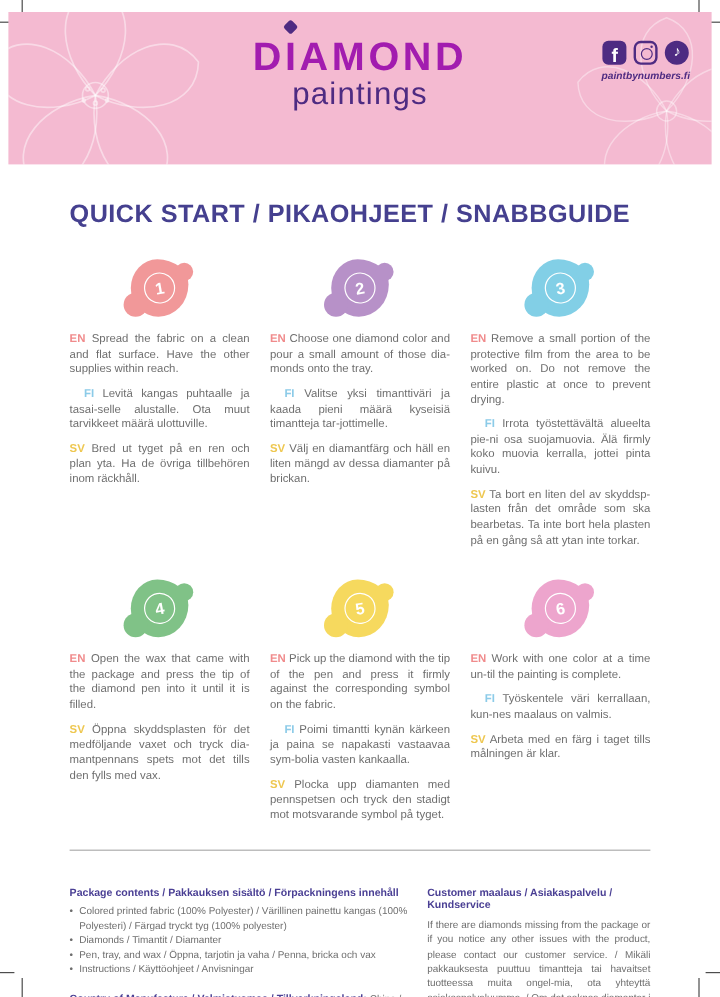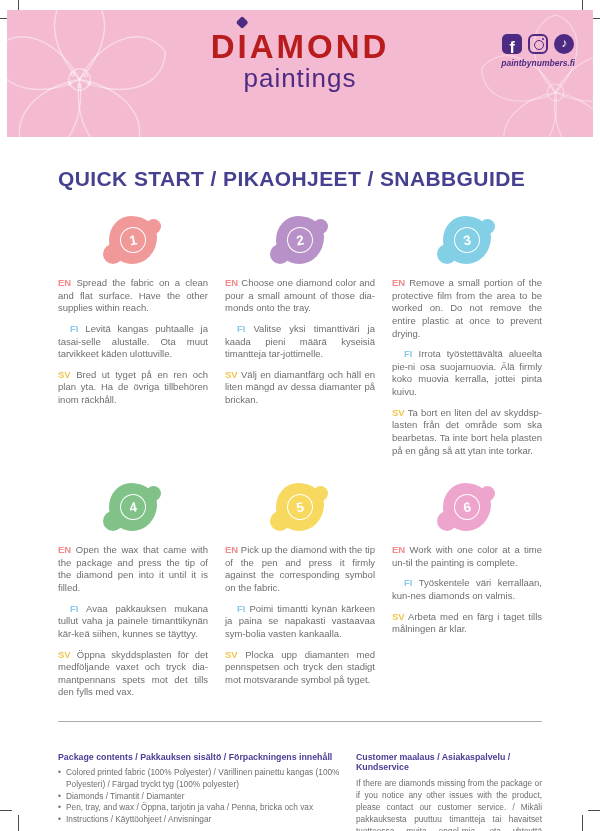--- a/index.html
+++ b/index.html
@@ -18,21 +18,21 @@
   .crop.bl-v { left:18px; bottom:0; width:1px; height:16px; }
   .crop.bl-h { left:0; bottom:20px; width:12px; height:1px; }
 
   
   .banner { position:absolute; left:7px; top:10px; width:586px; height:127px; overflow:hidden; }
   .flower { position:absolute; pointer-events:none; }
   .flower.left  { left:-35px; top:-38px; width:215px; height:215px; }
   .flower.right { right:-55px; top:-10px; width:185px; height:185px; }
 
   .logo { position:absolute; left:50%; transform:translateX(-50%); top:20px; text-align:center; white-space:nowrap; }
-  .logo-top { font-size:33px; font-weight:800; color:#b91c1c; letter-spacing:3px; line-height:1; }
+  .logo-top { font-size:33px; font-weight:800; color:#a21caf; letter-spacing:3px; line-height:1; }
   .logo-i { position:relative; display:inline-block; }
   .logo-i::before { content:""; position:absolute; left:50%; top:-12px; width:9px; height:9px; margin-left:-6px; transform:rotate(45deg); border-radius:2px; background:#4e2b82; }
   .logo-sub { font-size:26px; font-weight:500; color:#4e2b82; letter-spacing:1px; margin-top:1px; line-height:1.1; }
 
   .social { position:absolute; right:18px; top:24px; text-align:center; }
   .social-row { display:flex; gap:6px; justify-content:center; }
   .sicon { width:20px; height:20px; position:relative; }
   .icon-fb { background:#4e2b82; border-radius:5px; overflow:hidden; }
   .icon-fb::before { content:"f"; position:absolute; left:0; right:0; bottom:-3px; color:#fff; font-weight:700; font-size:16px; text-align:center; }
   .icon-ig { border:2px solid #4e2b82; border-radius:6px; }
@@ -136,21 +136,21 @@
 
     <section class="steps">
 
       <div class="step">
         <div class="blob-wrap">
             <div class="blob" style="background-color: rgb(241, 152, 153);">
               <div class="ring">1</div>
             </div>
           </div>
         <p><span class="lang en">EN</span> <span>Spread the fabric on a clean and flat surface. Have the other supplies within reach.</span></p>
-        <p><span class="lang fi">FI</span> <span>Levitä kangas puhtaalle ja tasai-selle alustalle. Ota muut tarvikkeet käden ulottuville.</span></p>
+        <p><span class="lang fi">FI</span> <span>Levitä kangas puhtaalle ja tasai-selle alustalle. Ota muut tarvikkeet määrä ulottuville.</span></p>
         <p><span class="lang sv">SV</span> <span>Bred ut tyget på en ren och plan yta. Ha de övriga tillbehören inom räckhåll.</span></p>
       </div>
 
       <div class="step">
         <div class="blob-wrap">
             <div class="blob" style="background-color: rgb(183, 145, 200);">
               <div class="ring">2</div>
             </div>
           </div>
         <p><span class="lang en">EN</span> <span>Choose one diamond color and pour a small amount of those dia-monds onto the tray.</span></p>
@@ -169,21 +169,20 @@
         <p><span class="lang sv">SV</span> <span>Ta bort en liten del av skyddsp-lasten från det område som ska bearbetas. Ta inte bort hela plasten på en gång så att ytan inte torkar.</span></p>
       </div>
 
       <div class="step">
         <div class="blob-wrap">
             <div class="blob" style="background-color: rgb(128, 194, 135);">
               <div class="ring">4</div>
             </div>
           </div>
         <p><span class="lang en">EN</span> <span>Open the wax that came with the package and press the tip of the diamond pen into it until it is filled.</span></p>
-        <p><span class="lang fi">FI</span> <span>Avaa pakkauksen mukana tullut vaha ja painele timanttikynän kär-keä siihen, kunnes se täyttyy.</span></p>
         <p><span class="lang sv">SV</span> <span>Öppna skyddsplasten för det medföljande vaxet och tryck dia-mantpennans spets mot det tills den fylls med vax.</span></p>
       </div>
 
       <div class="step">
         <div class="blob-wrap">
             <div class="blob" style="background-color: rgb(246, 217, 94);">
               <div class="ring">5</div>
             </div>
           </div>
         <p><span class="lang en">EN</span> <span>Pick up the diamond with the tip of the pen and press it firmly against the corresponding symbol on the fabric.</span></p>
@@ -191,21 +190,21 @@
         <p><span class="lang sv">SV</span> <span>Plocka upp diamanten med pennspetsen och tryck den stadigt mot motsvarande symbol på tyget.</span></p>
       </div>
 
       <div class="step">
         <div class="blob-wrap">
             <div class="blob" style="background-color: rgb(237, 165, 205);">
               <div class="ring">6</div>
             </div>
           </div>
         <p><span class="lang en">EN</span> <span>Work with one color at a time un-til the painting is complete.</span></p>
-        <p><span class="lang fi">FI</span> <span>Työskentele väri kerrallaan, kun-nes diamonds on valmis.</span></p>
+        <p><span class="lang fi">FI</span> <span>Työskentele väri kerrallaan, kun-nes maalaus on valmis.</span></p>
         <p><span class="lang sv">SV</span> <span>Arbeta med en färg i taget tills målningen är klar.</span></p>
       </div>
 
     </section>
 
     <div class="divider"></div>
 
     <section class="bottom">
       <div class="pkg">
         <h2 class="sec-head">Package contents / Pakkauksen sisältö / Förpackningens innehåll</h2>

